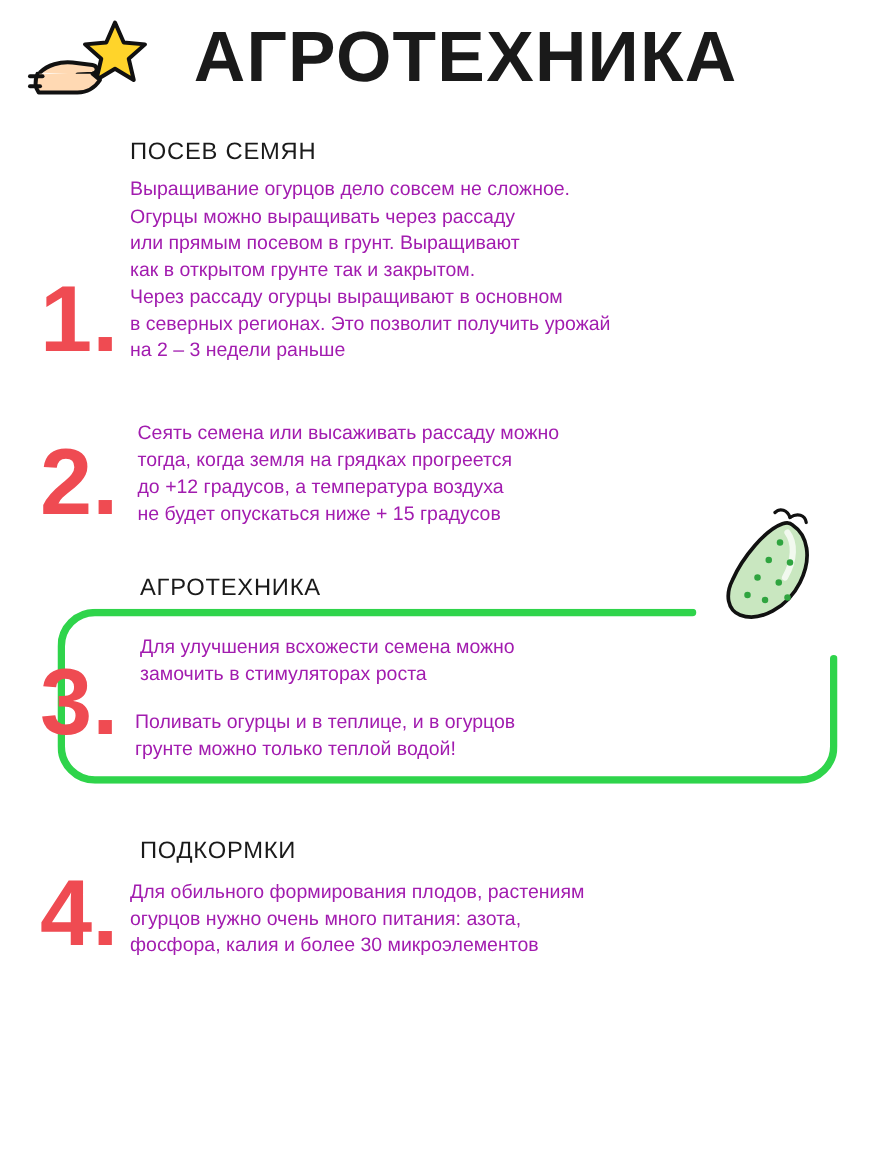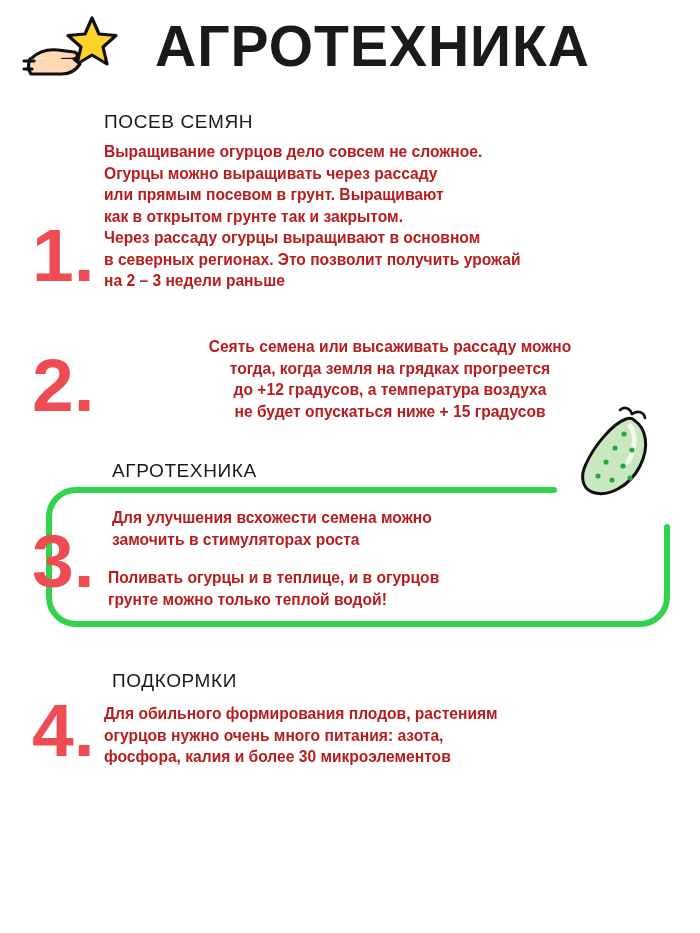--- a/index.html
+++ b/index.html
@@ -58,23 +58,22 @@
     position: absolute;
     font-size: 19px;
     letter-spacing: 0.6px;
     color: #1a1a1a;
     white-space: nowrap;
   }
   .body-text {
     position: absolute;
     font-size: 15.6px;
     line-height: 21.5px;
-    color: #b91c1c;
+    color: #a21caf;
     white-space: pre-line;
-    font-weight: bold;
   }
 
   
   .rec-frame {
     position: absolute;
     left: 46px;
     top: 487px;
     width: 624px;
     height: 140px;
     pointer-events: none;
@@ -116,21 +115,21 @@
 <div class="body-text" style="left:104px; top:141px; width:560px;">Выращивание огурцов дело совсем не сложное.
 Огурцы можно выращивать через рассаду
 или прямым посевом в грунт. Выращивают
 как в открытом грунте так и закрытом.
 Через рассаду огурцы выращивают в основном
 в северных регионах. Это позволит получить урожай
 на 2 – 3 недели раньше</div>
 
 <div class="step-number" style="left:32px; top:348px;">2.</div>
 
-<div class="body-text" style="left:110px; top:336px; width:560px;text-align:center;">Сеять семена или высаживать рассаду можно
+<div class="body-text" style="left:110px; top:336px; width:560px;">Сеять семена или высаживать рассаду можно
 тогда, когда земля на грядках прогреется
 до +12 градусов, а температура воздуха
 не будет опускаться ниже + 15 градусов</div>
 
 <div class="cucumber">
   <svg viewBox="0 0 118 118" width="118" height="118" xmlns="http://www.w3.org/2000/svg">
 
     <path d="M72 16 C70 10 64 8 60 12" fill="none" stroke="#111111" stroke-width="2.6" stroke-linecap="round"></path>
     <path d="M72 16 C78 12 84 14 85 20" fill="none" stroke="#111111" stroke-width="2.6" stroke-linecap="round"></path>
 

